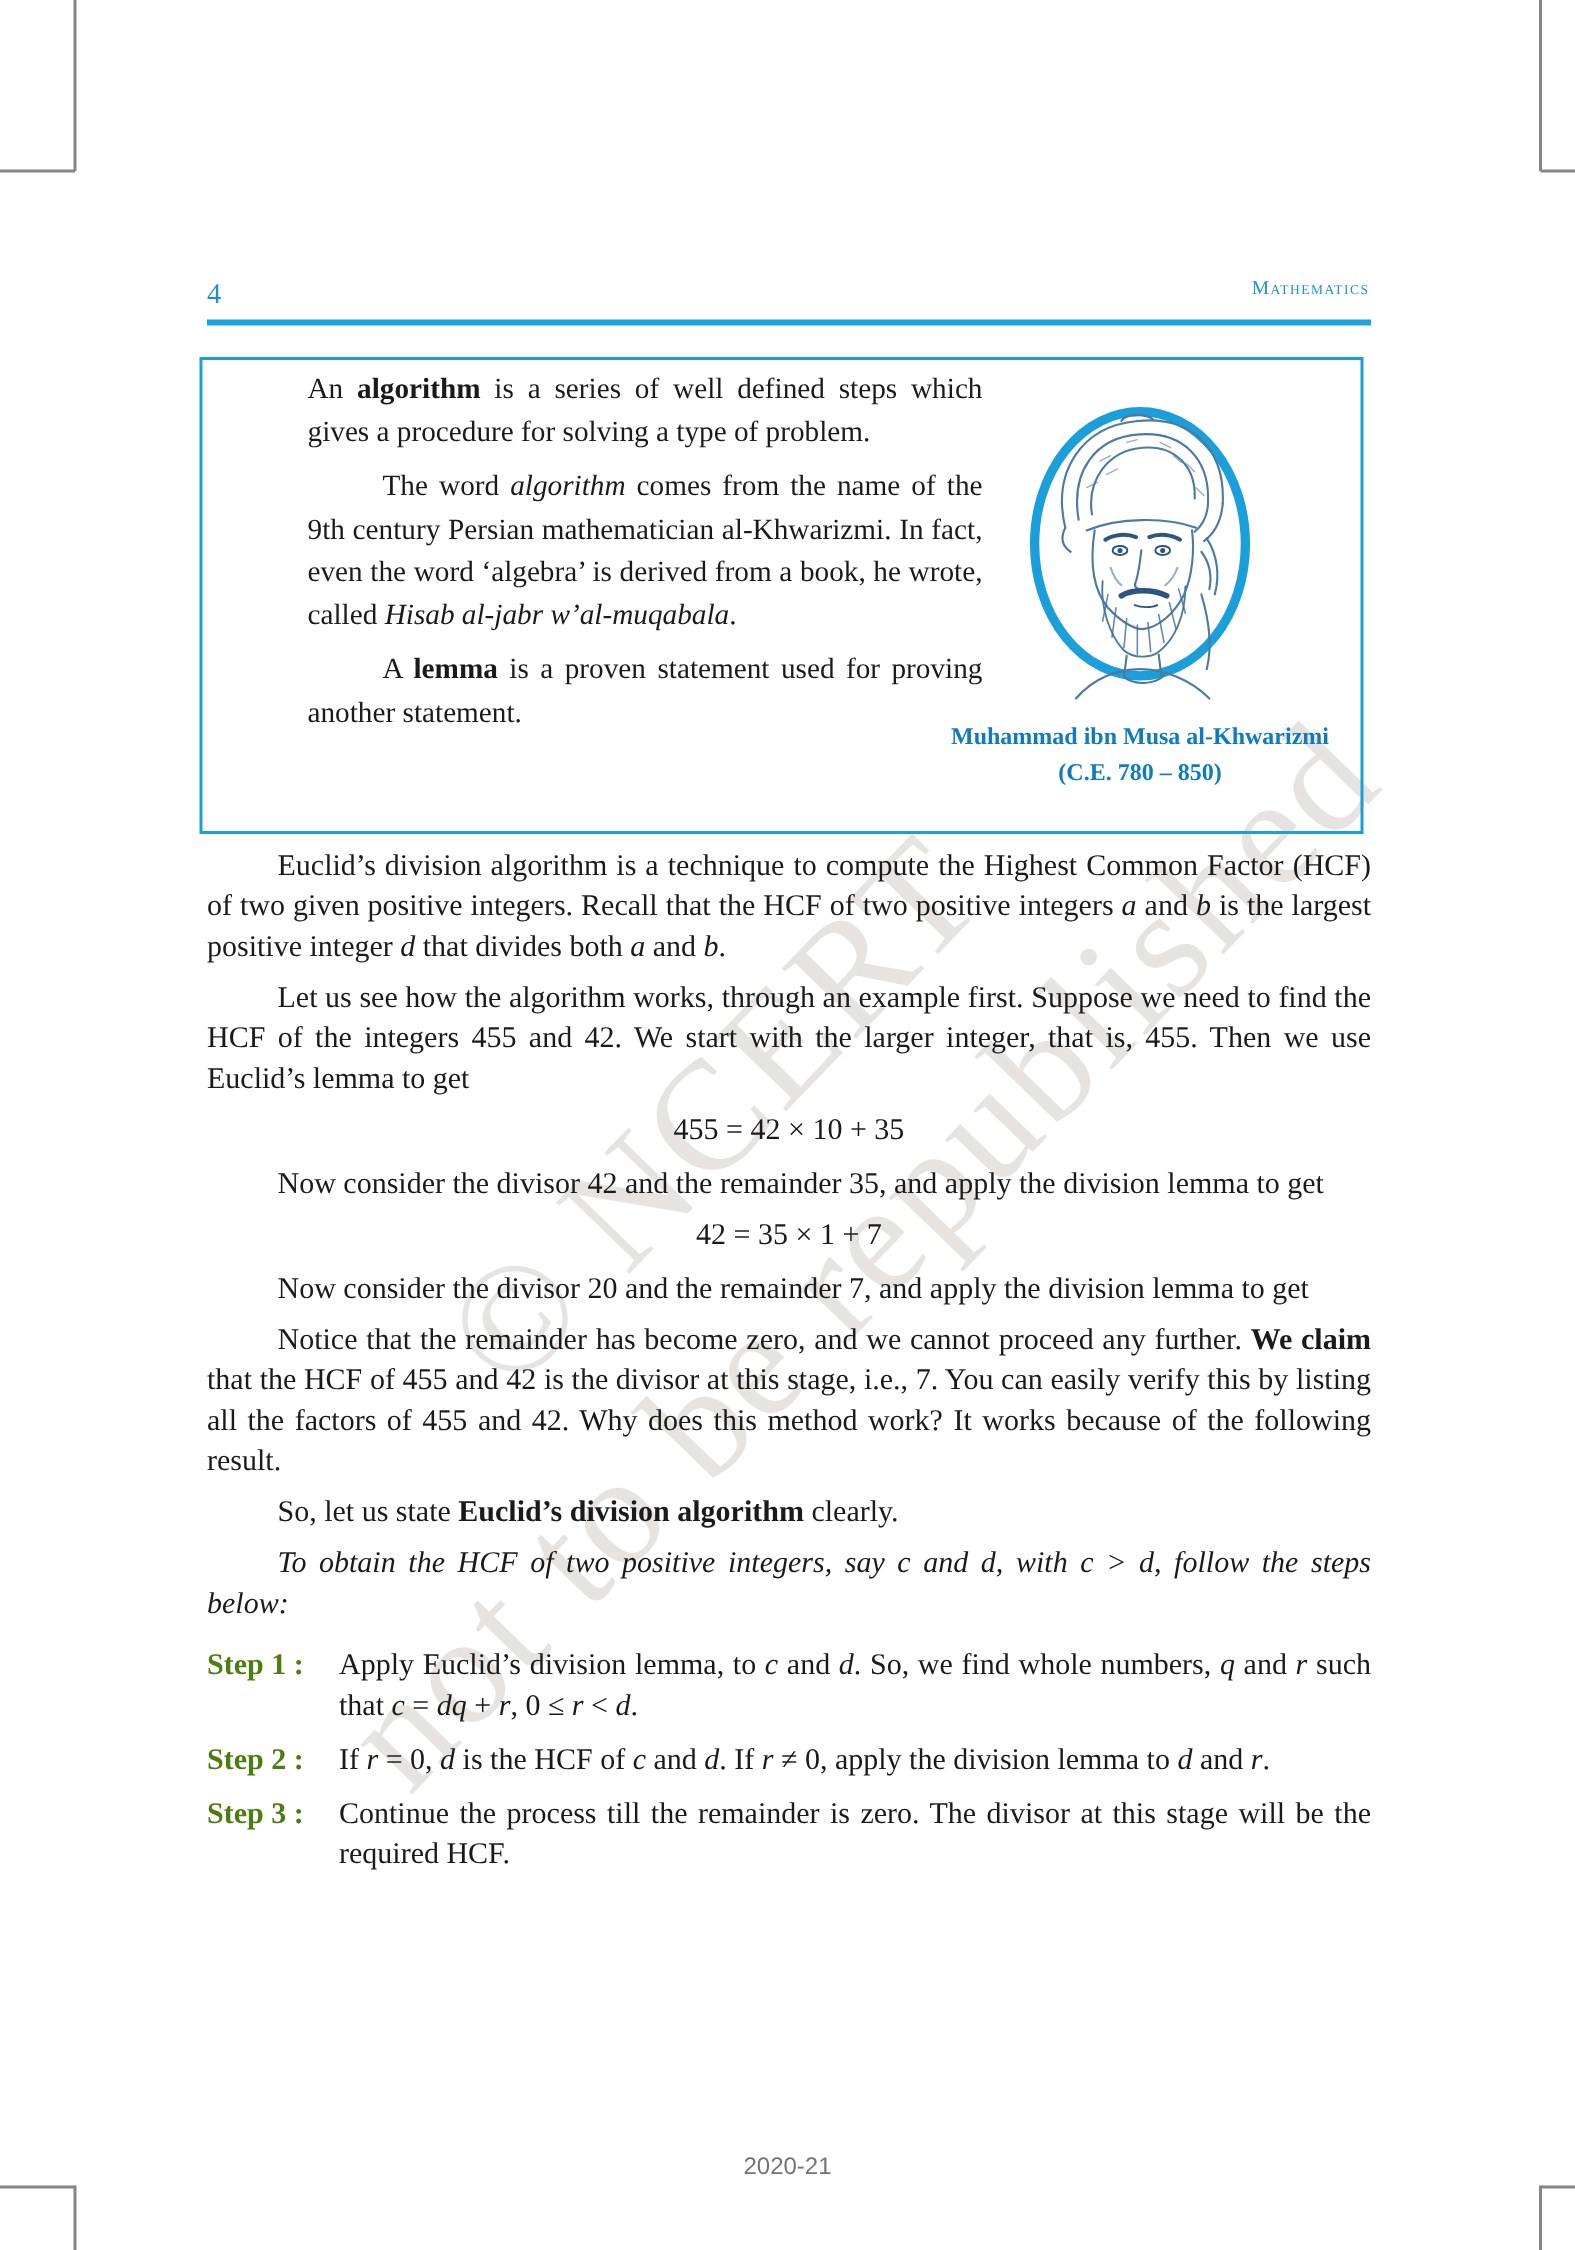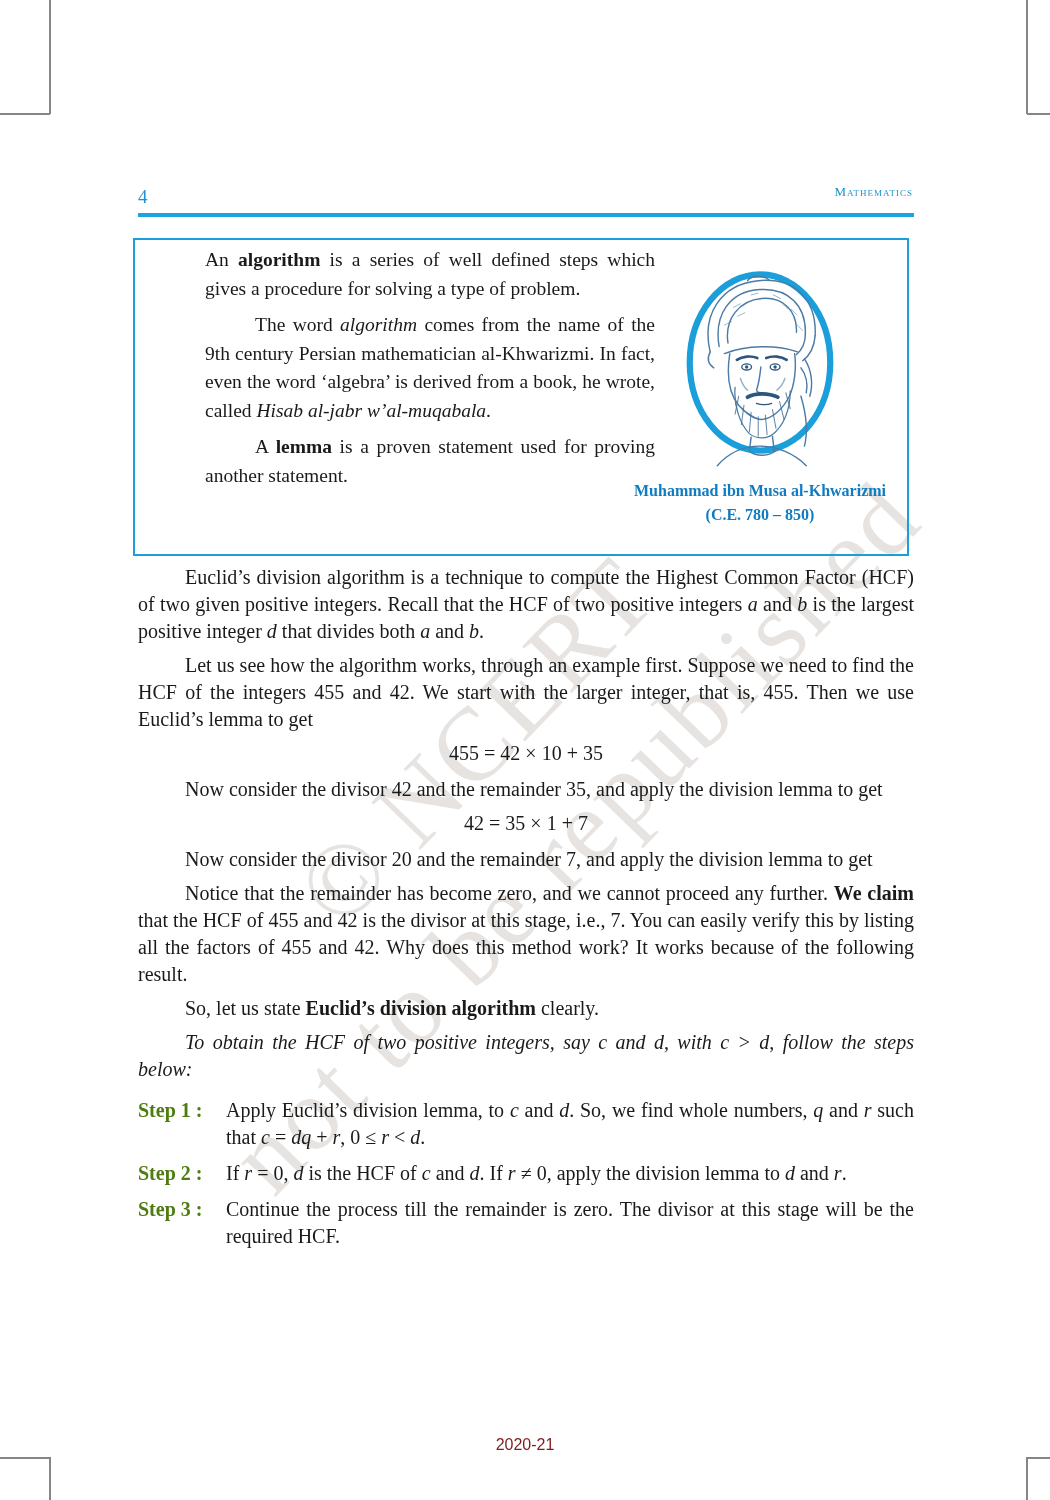--- a/index.html
+++ b/index.html
@@ -59,21 +59,21 @@
   .steps{margin-top:14px;}
   .step{display:flex;margin-bottom:9px;}
   .step-label{flex:0 0 88px;font-weight:bold;color:#4d7c0f;}
   .step-text{flex:1;text-align:justify;}
 
   .seg-b{font-weight:bold;}
   .seg-i{font-style:italic;}
 
   .footer{
     position:absolute;left:0;top:1436px;width:100%;text-align:center;
-    font-family:"Liberation Sans",sans-serif;font-size:16px;color:#7f1d1d;z-index:1;
+    font-family:"Liberation Sans",sans-serif;font-size:16px;color:#737373;z-index:1;
   }
 </style>
 </head>
 <body>
 
 <div class="page">
 
   <div class="crop crop-tl-v"></div>
   <div class="crop crop-tl-h"></div>
   <div class="crop crop-tr-v"></div>

